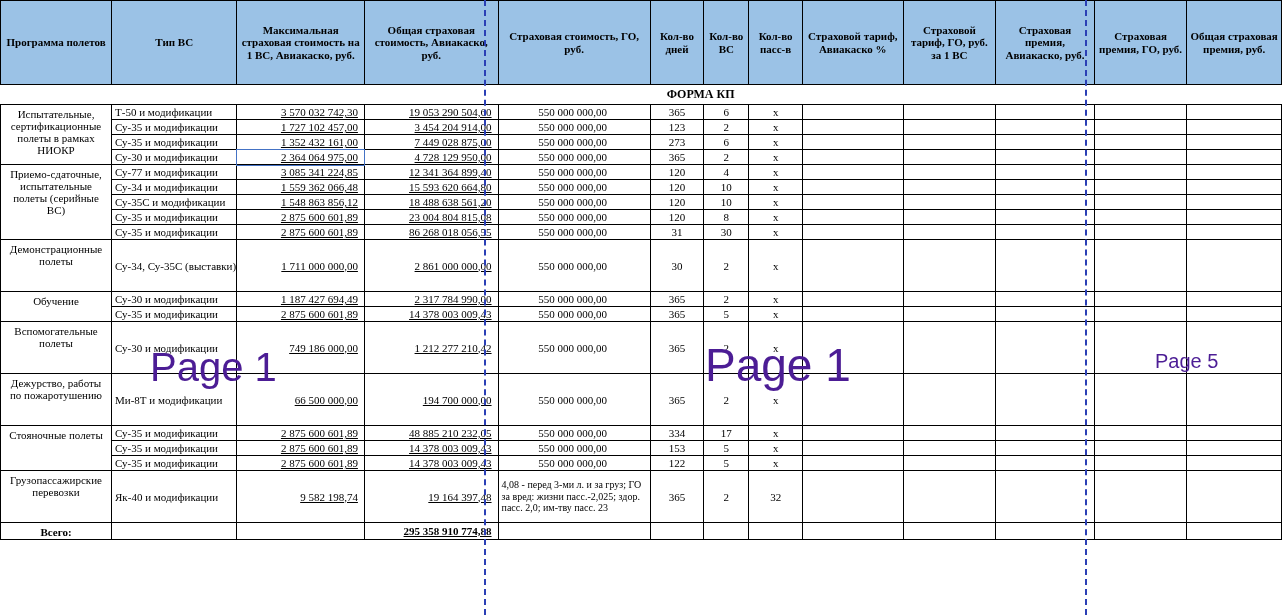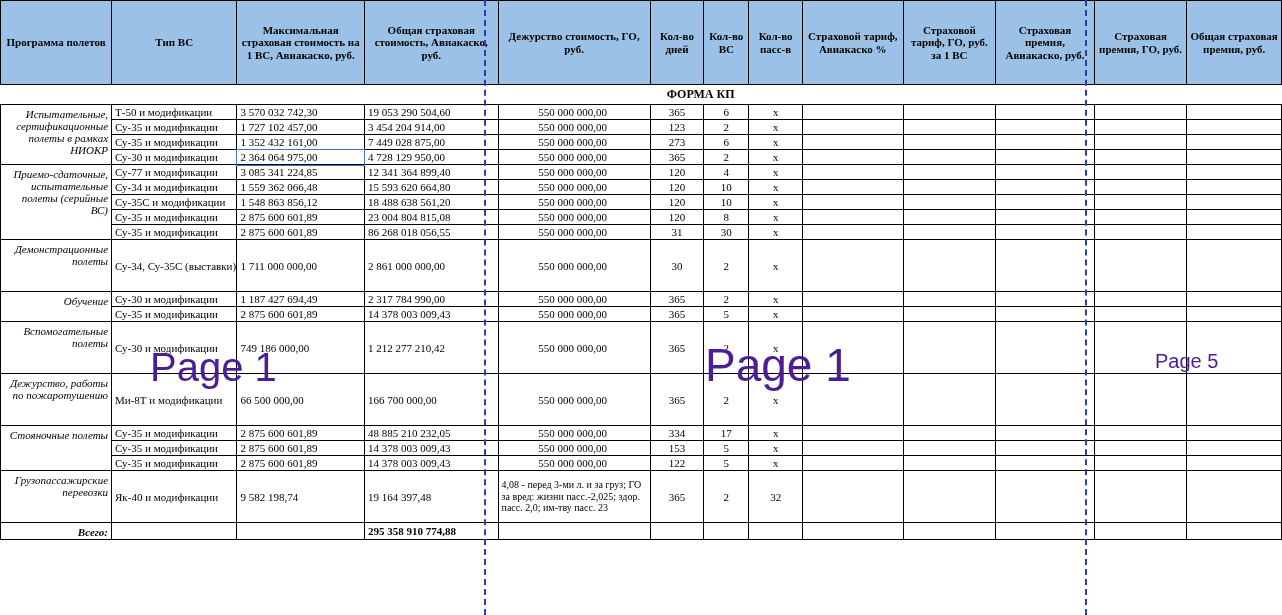--- a/index.html
+++ b/index.html
@@ -66,33 +66,32 @@
   .noborder{border:none;background:#ffffff;}
   thead th{
     background:#9bc2e6;
     text-align:center;
     font-weight:bold;
     font-size:11px;
     line-height:1.12;
     height:84px;
   }
   .grp{
-    text-align:right;
+    text-align:center;
     font-size:11px;
     vertical-align:top;
     padding-top:3px;
-    font-style:italic;
   }
   .type{
     text-align:left;
     font-size:11px;
     white-space:nowrap;
     overflow:hidden;
   }
-  .num{text-align:left;padding-right:6px;font-size:11px;white-space:nowrap;}
+  .num{text-align:right;padding-right:6px;font-size:11px;white-space:nowrap;text-decoration:underline;}
   .ctr{text-align:center;font-size:11px;}
   .goc{text-align:center;padding-right:6px;font-size:11px;}
   .multi{text-align:left;font-size:10px;line-height:1.15;}
   .totalrow td{font-weight:bold;font-size:11px;}
   .hl{outline:1px solid #4472c4;}
   tr{height:15px;}
   .tall{height:52px;}
 </style>
 </head>
 <body>
@@ -130,21 +129,21 @@
       <td class="noborder" colspan="4"></td>
     </tr>
 
     </tbody>
       <thead>
       <tr>
         <th>Программа полетов</th>
         <th>Тип ВС</th>
         <th>Максимальная страховая стоимость на 1 ВС, Авиакаско, руб.</th>
         <th>Общая страховая стоимость, Авиакаско, руб.</th>
-        <th>Дежурство стоимость, ГО, руб.</th>
+        <th>Страховая стоимость, ГО, руб.</th>
         <th>Кол-во дней</th>
         <th>Кол-во ВС</th>
         <th>Кол-во пасс-в</th>
         <th>Страховой тариф, Авиакаско %</th>
         <th>Страховой тариф, ГО, руб. за 1 ВС</th>
         <th>Страховая премия, Авиакаско, руб.</th>
         <th>Страховая премия, ГО, руб.</th>
         <th>Общая страховая премия, руб.</th>
       </tr>
     </thead>
@@ -334,21 +333,21 @@
           <td class="ctr"></td>
           <td class="ctr"></td>
           <td class="ctr"></td>
           <td class="ctr"></td>
           <td class="ctr"></td>
         </tr>
         <tr class="tall">
           <td class="grp" rowspan="1">Дежурство, работы по пожаротушению</td>
           <td class="type">Ми-8Т и модификации</td>
           <td class="num">66 500 000,00</td>
-          <td class="num">166 700 000,00</td>
+          <td class="num">194 700 000,00</td>
           <td class="goc">550 000 000,00</td>
           <td class="ctr">365</td>
           <td class="ctr">2</td>
           <td class="ctr">х</td>
           <td class="ctr"></td>
           <td class="ctr"></td>
           <td class="ctr"></td>
           <td class="ctr"></td>
           <td class="ctr"></td>
         </tr>

